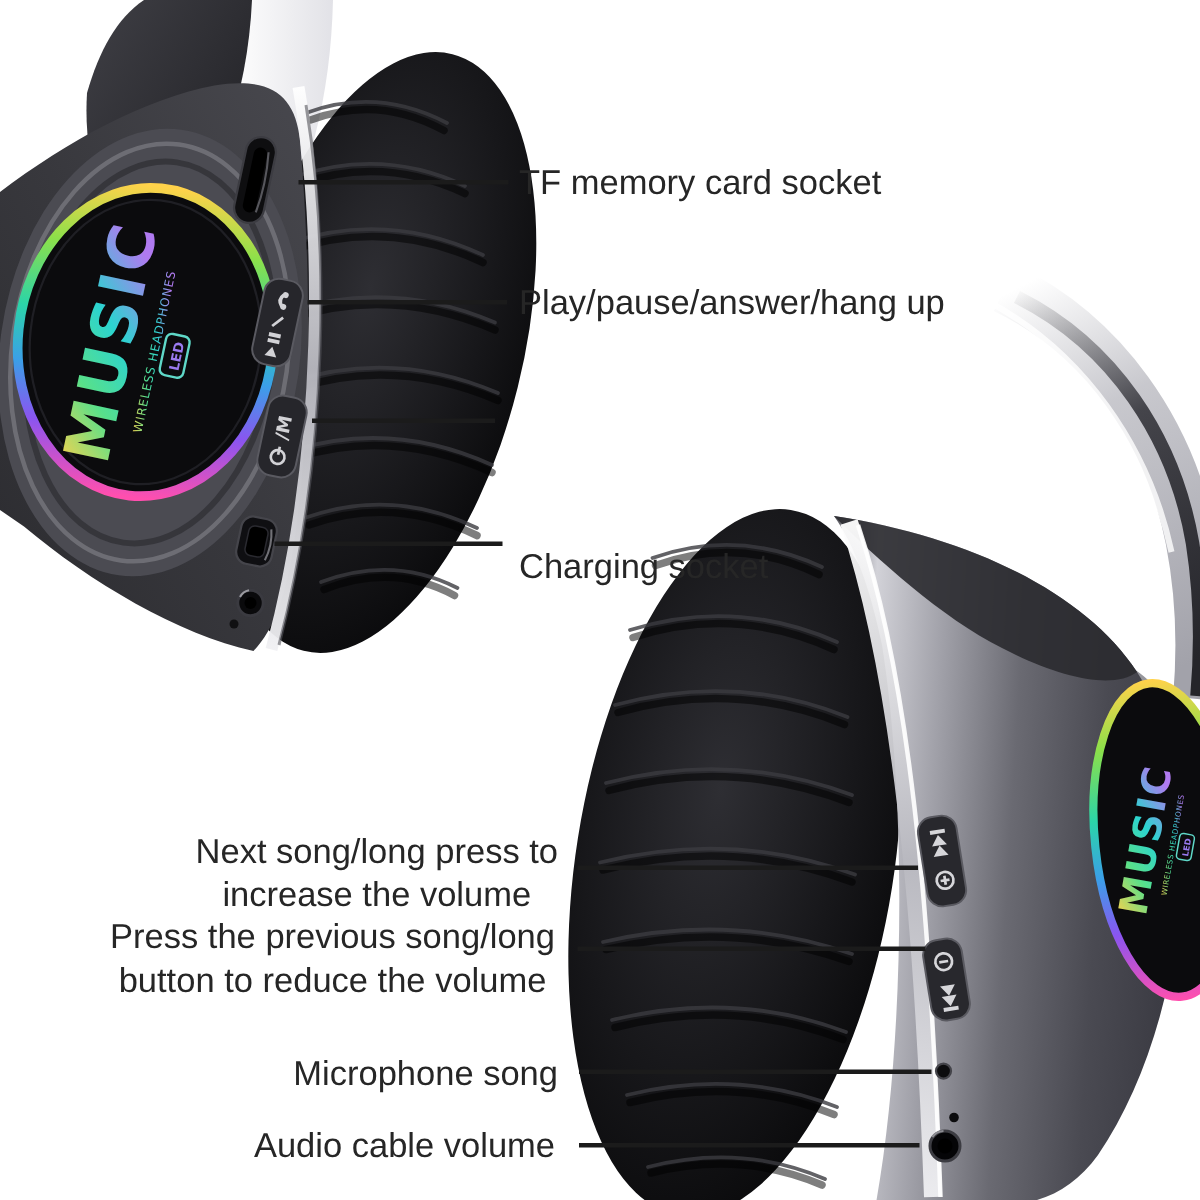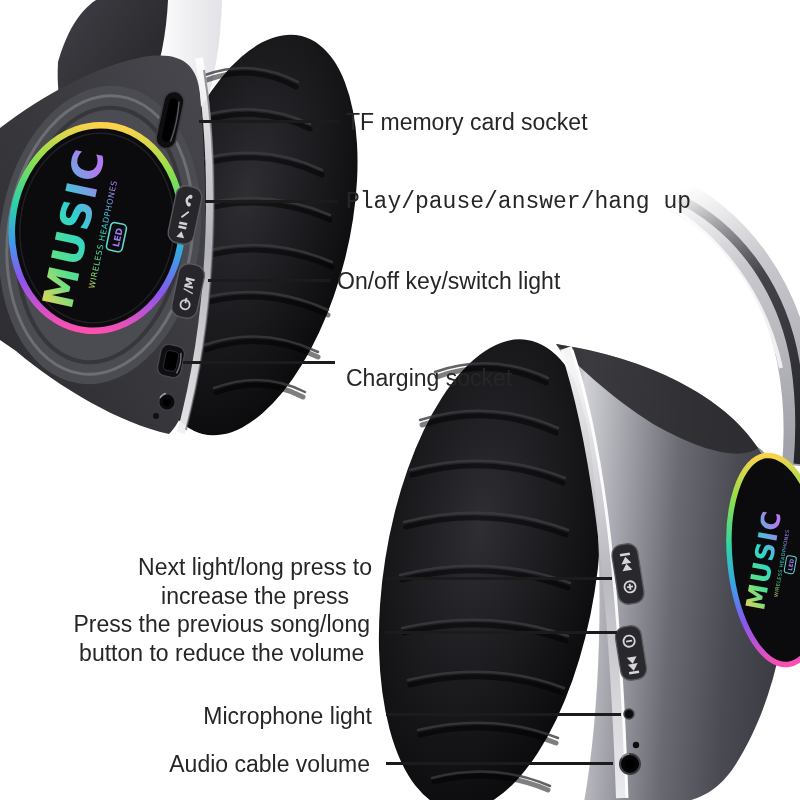--- a/index.html
+++ b/index.html
@@ -284,28 +284,27 @@
 <div class="callout-line" style="left:199px;top:120px;width:140px;"></div>
 <div class="callout-line" style="left:205px;top:200px;width:133px;"></div>
 <div class="callout-line" style="left:208px;top:279px;width:122px;"></div>
 <div class="callout-line" style="left:183px;top:361px;width:152px;"></div>
 <div class="callout-line" style="left:385px;top:577px;width:227px;"></div>
 <div class="callout-line" style="left:385px;top:631px;width:232px;"></div>
 <div class="callout-line" style="left:386px;top:713px;width:235px;"></div>
 <div class="callout-line" style="left:386px;top:762px;width:227px;"></div>
 
 <div class="lbl left-anchor" style="left:346px;top:122px;">TF memory card socket</div>
-<div class="lbl left-anchor" style="left:346px;top:202px;font-family:Liberation Mono, monospace;">Play/pause/answer/hang up</div>
-<div class="lbl left-anchor" style="left:337px;top:281px;">On/off key/switch light</div>
+<div class="lbl left-anchor" style="left:346px;top:202px;">Play/pause/answer/hang up</div>
 <div class="lbl left-anchor" style="left:346px;top:378px;">Charging socket</div>
 
 <div class="lbl right-anchor" style="right:428px;top:582px;">
-  <div>Next light/long press to</div>
-  <div>increase the press</div>
+  <div>Next song/long press to</div>
+  <div>increase the volume</div>
 </div>
 <div class="lbl right-anchor" style="right:430px;top:639px;">
   <div>Press the previous song/long</div>
   <div>button to reduce the volume</div>
 </div>
-<div class="lbl right-single" style="right:428px;top:716px;">Microphone light</div>
+<div class="lbl right-single" style="right:428px;top:716px;">Microphone song</div>
 <div class="lbl right-single" style="right:430px;top:764px;">Audio cable volume</div>
 
 </div>
 
 </body></html>

